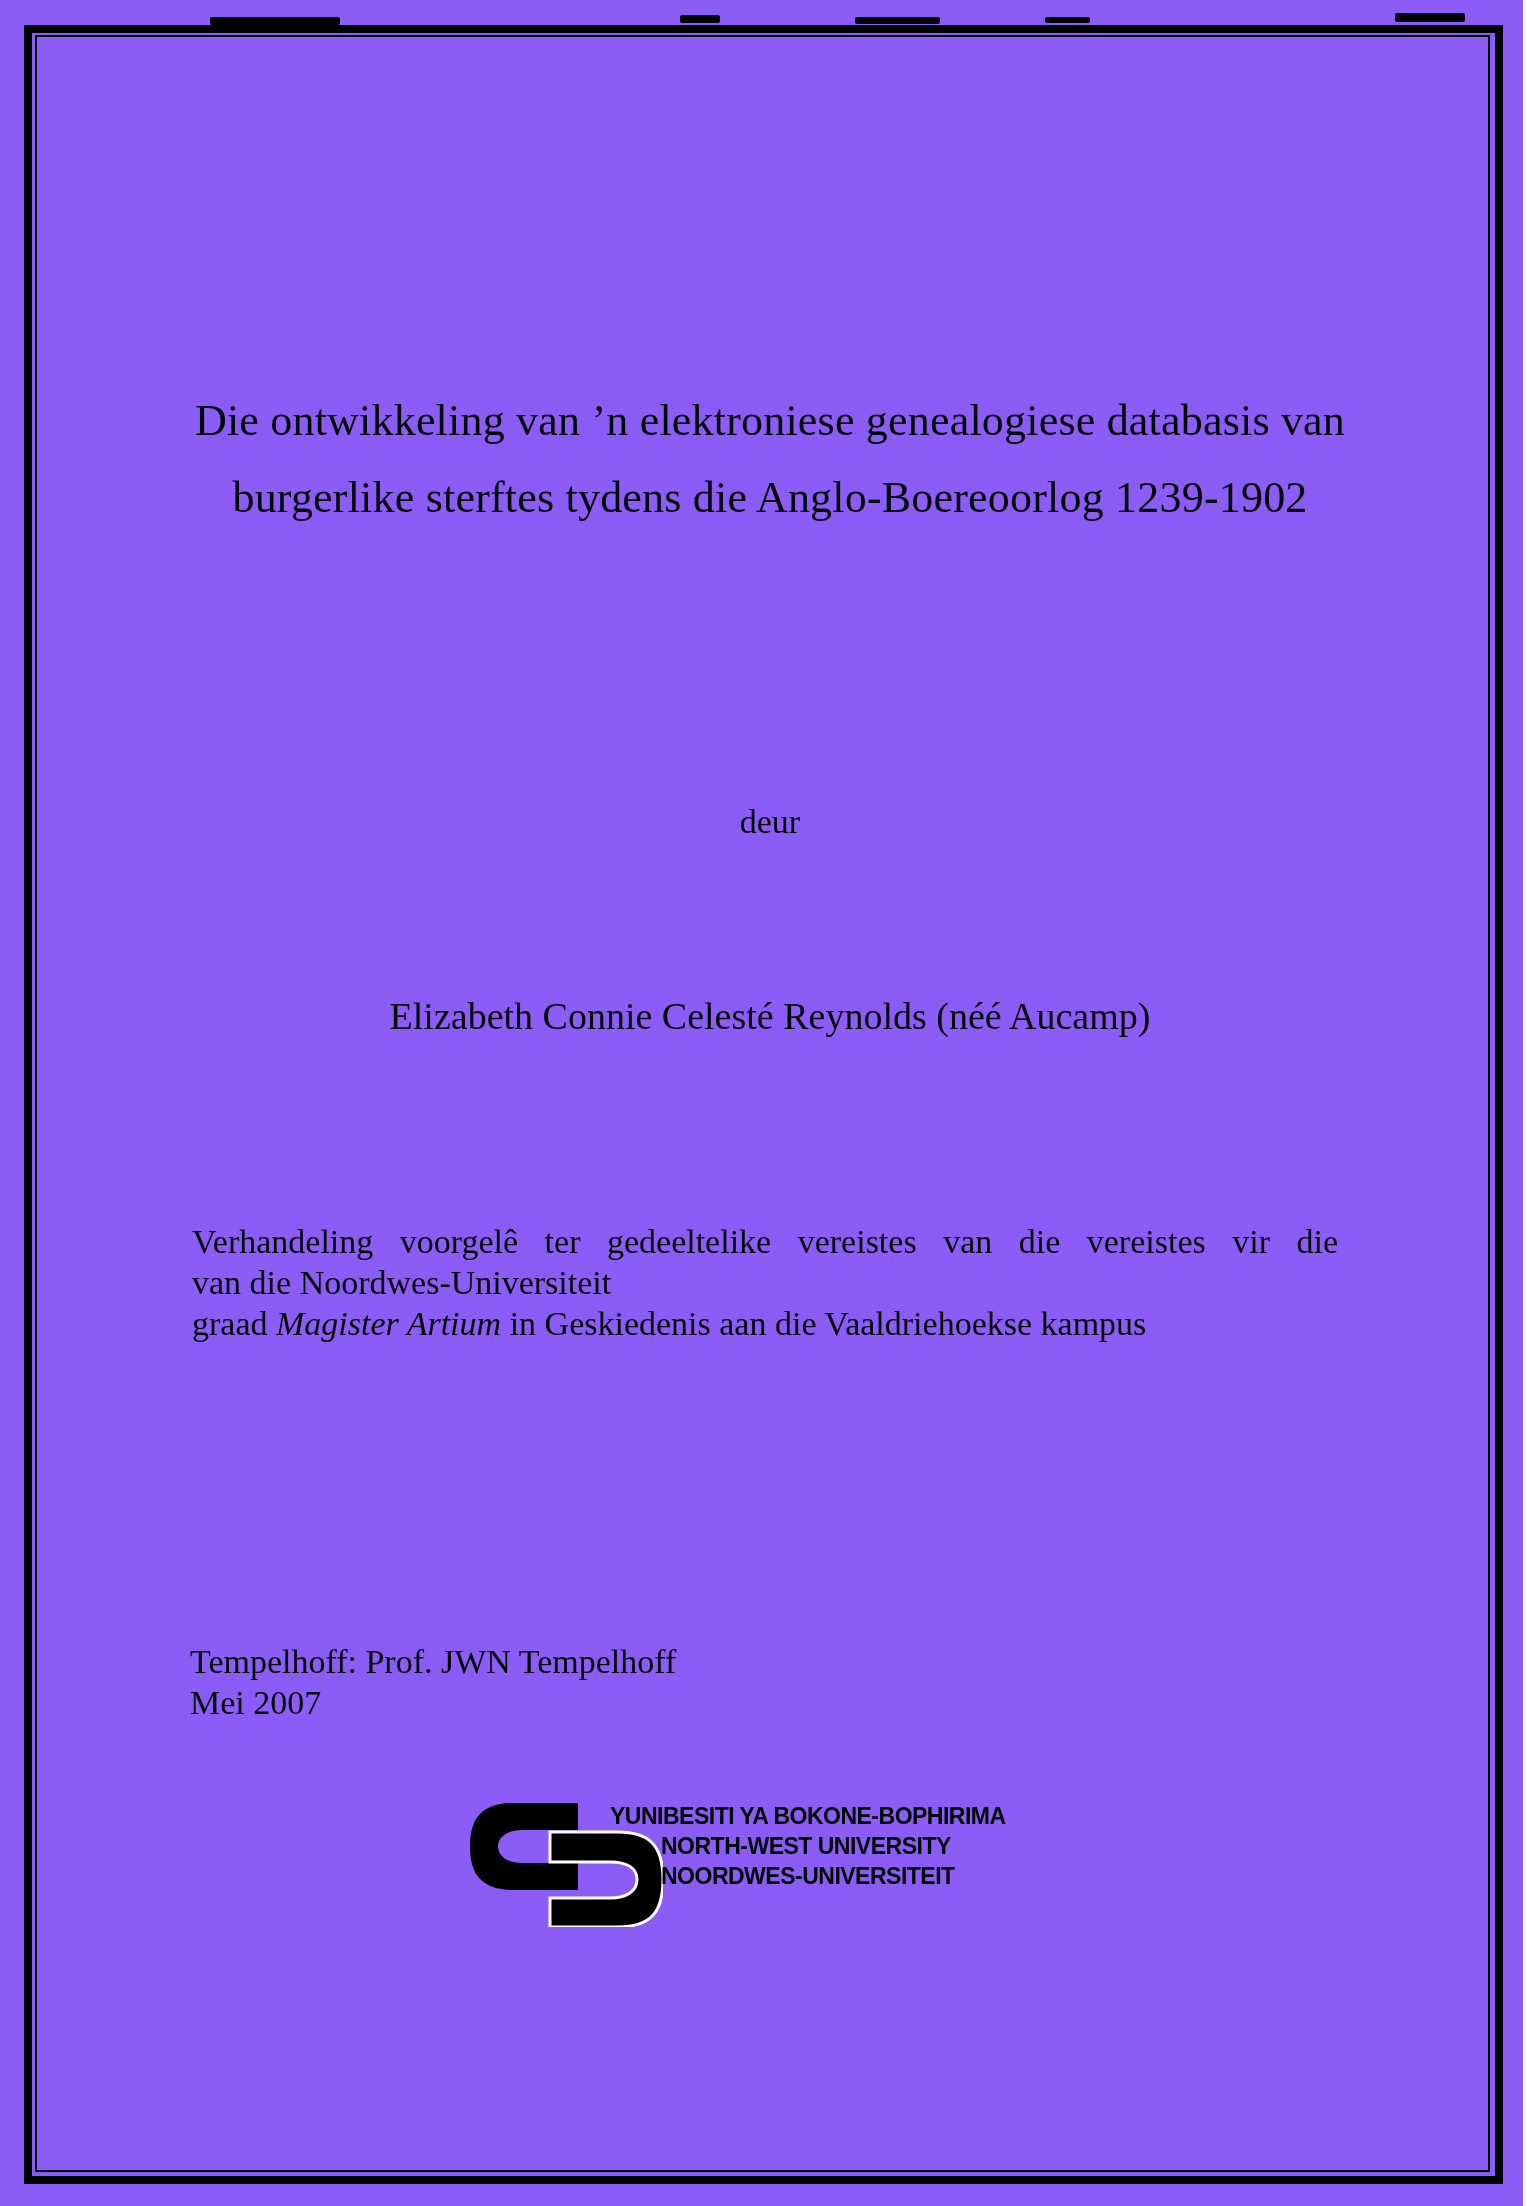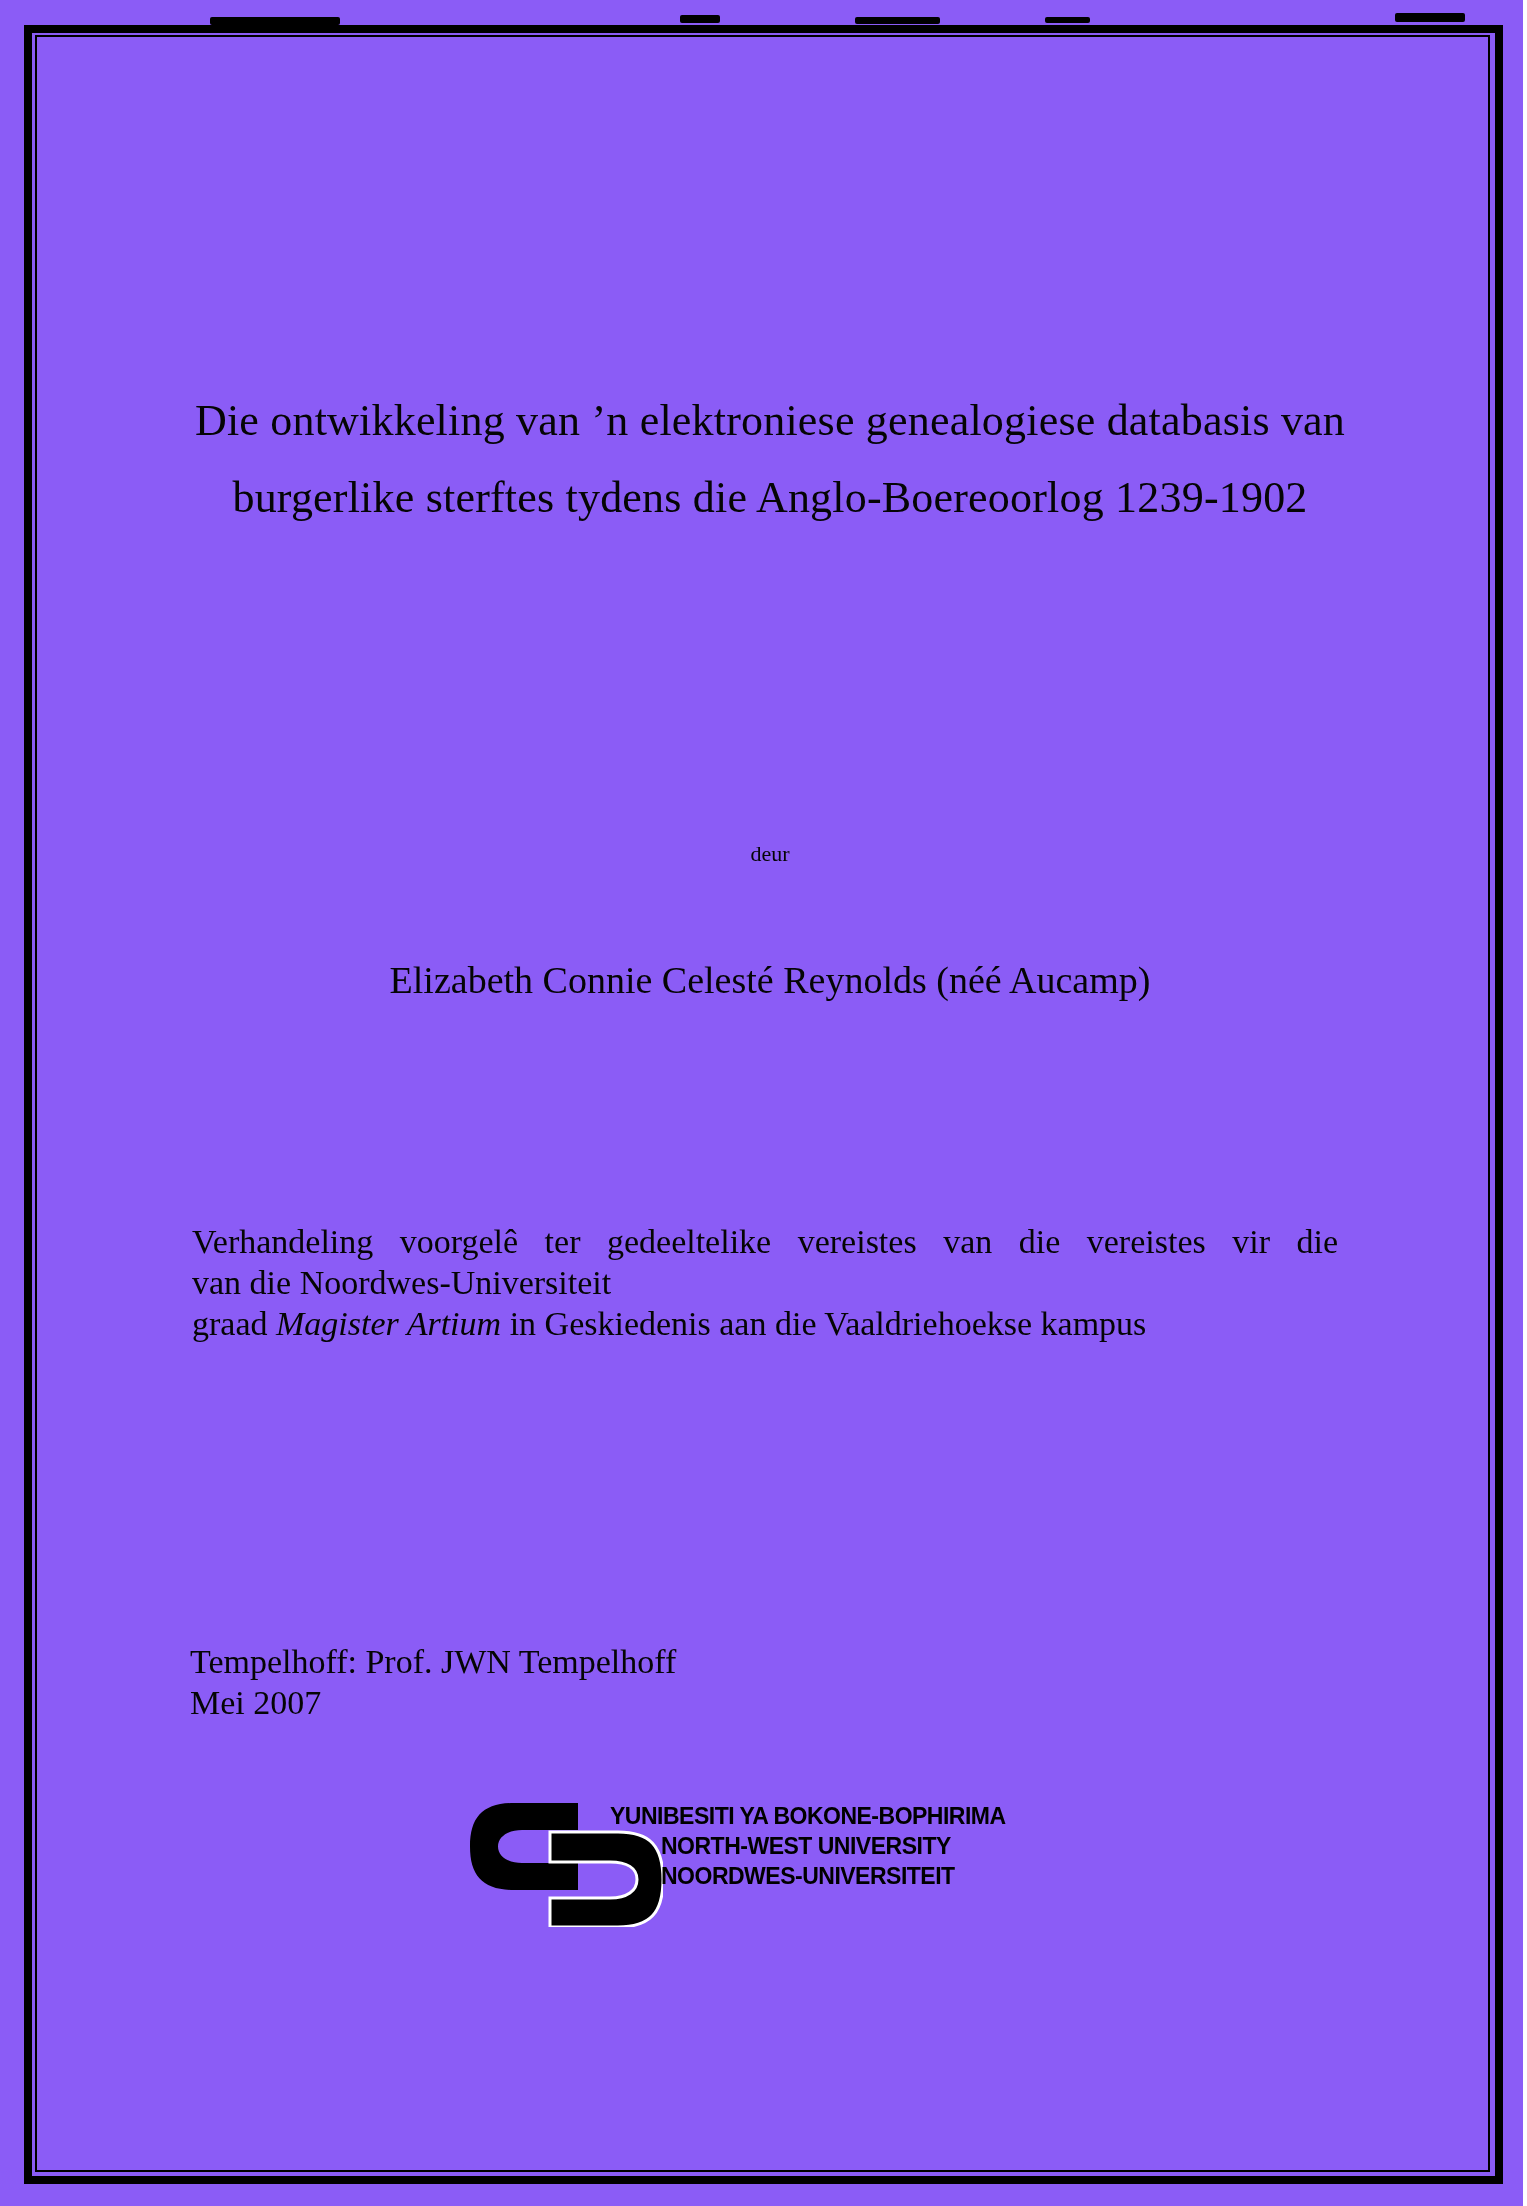--- a/index.html
+++ b/index.html
@@ -48,26 +48,25 @@
     text-align: center;
   }
   .title {
     top: 382px;
     font-size: 44px;
     line-height: 77px;
     letter-spacing: 0.2px;
   }
   .byline {
     top: 802px;
-    font-size: 22px;
+    font-size: 34px;
     line-height: 40px;
-    margin-top: 32px;
   }
   .author {
-    top: 958px;
+    top: 994px;
     font-size: 38px;
     line-height: 44px;
   }
   .declaration {
     position: absolute;
     left: 192px;
     top: 1221px;
     width: 1146px;
     font-size: 34px;
     line-height: 41px;

